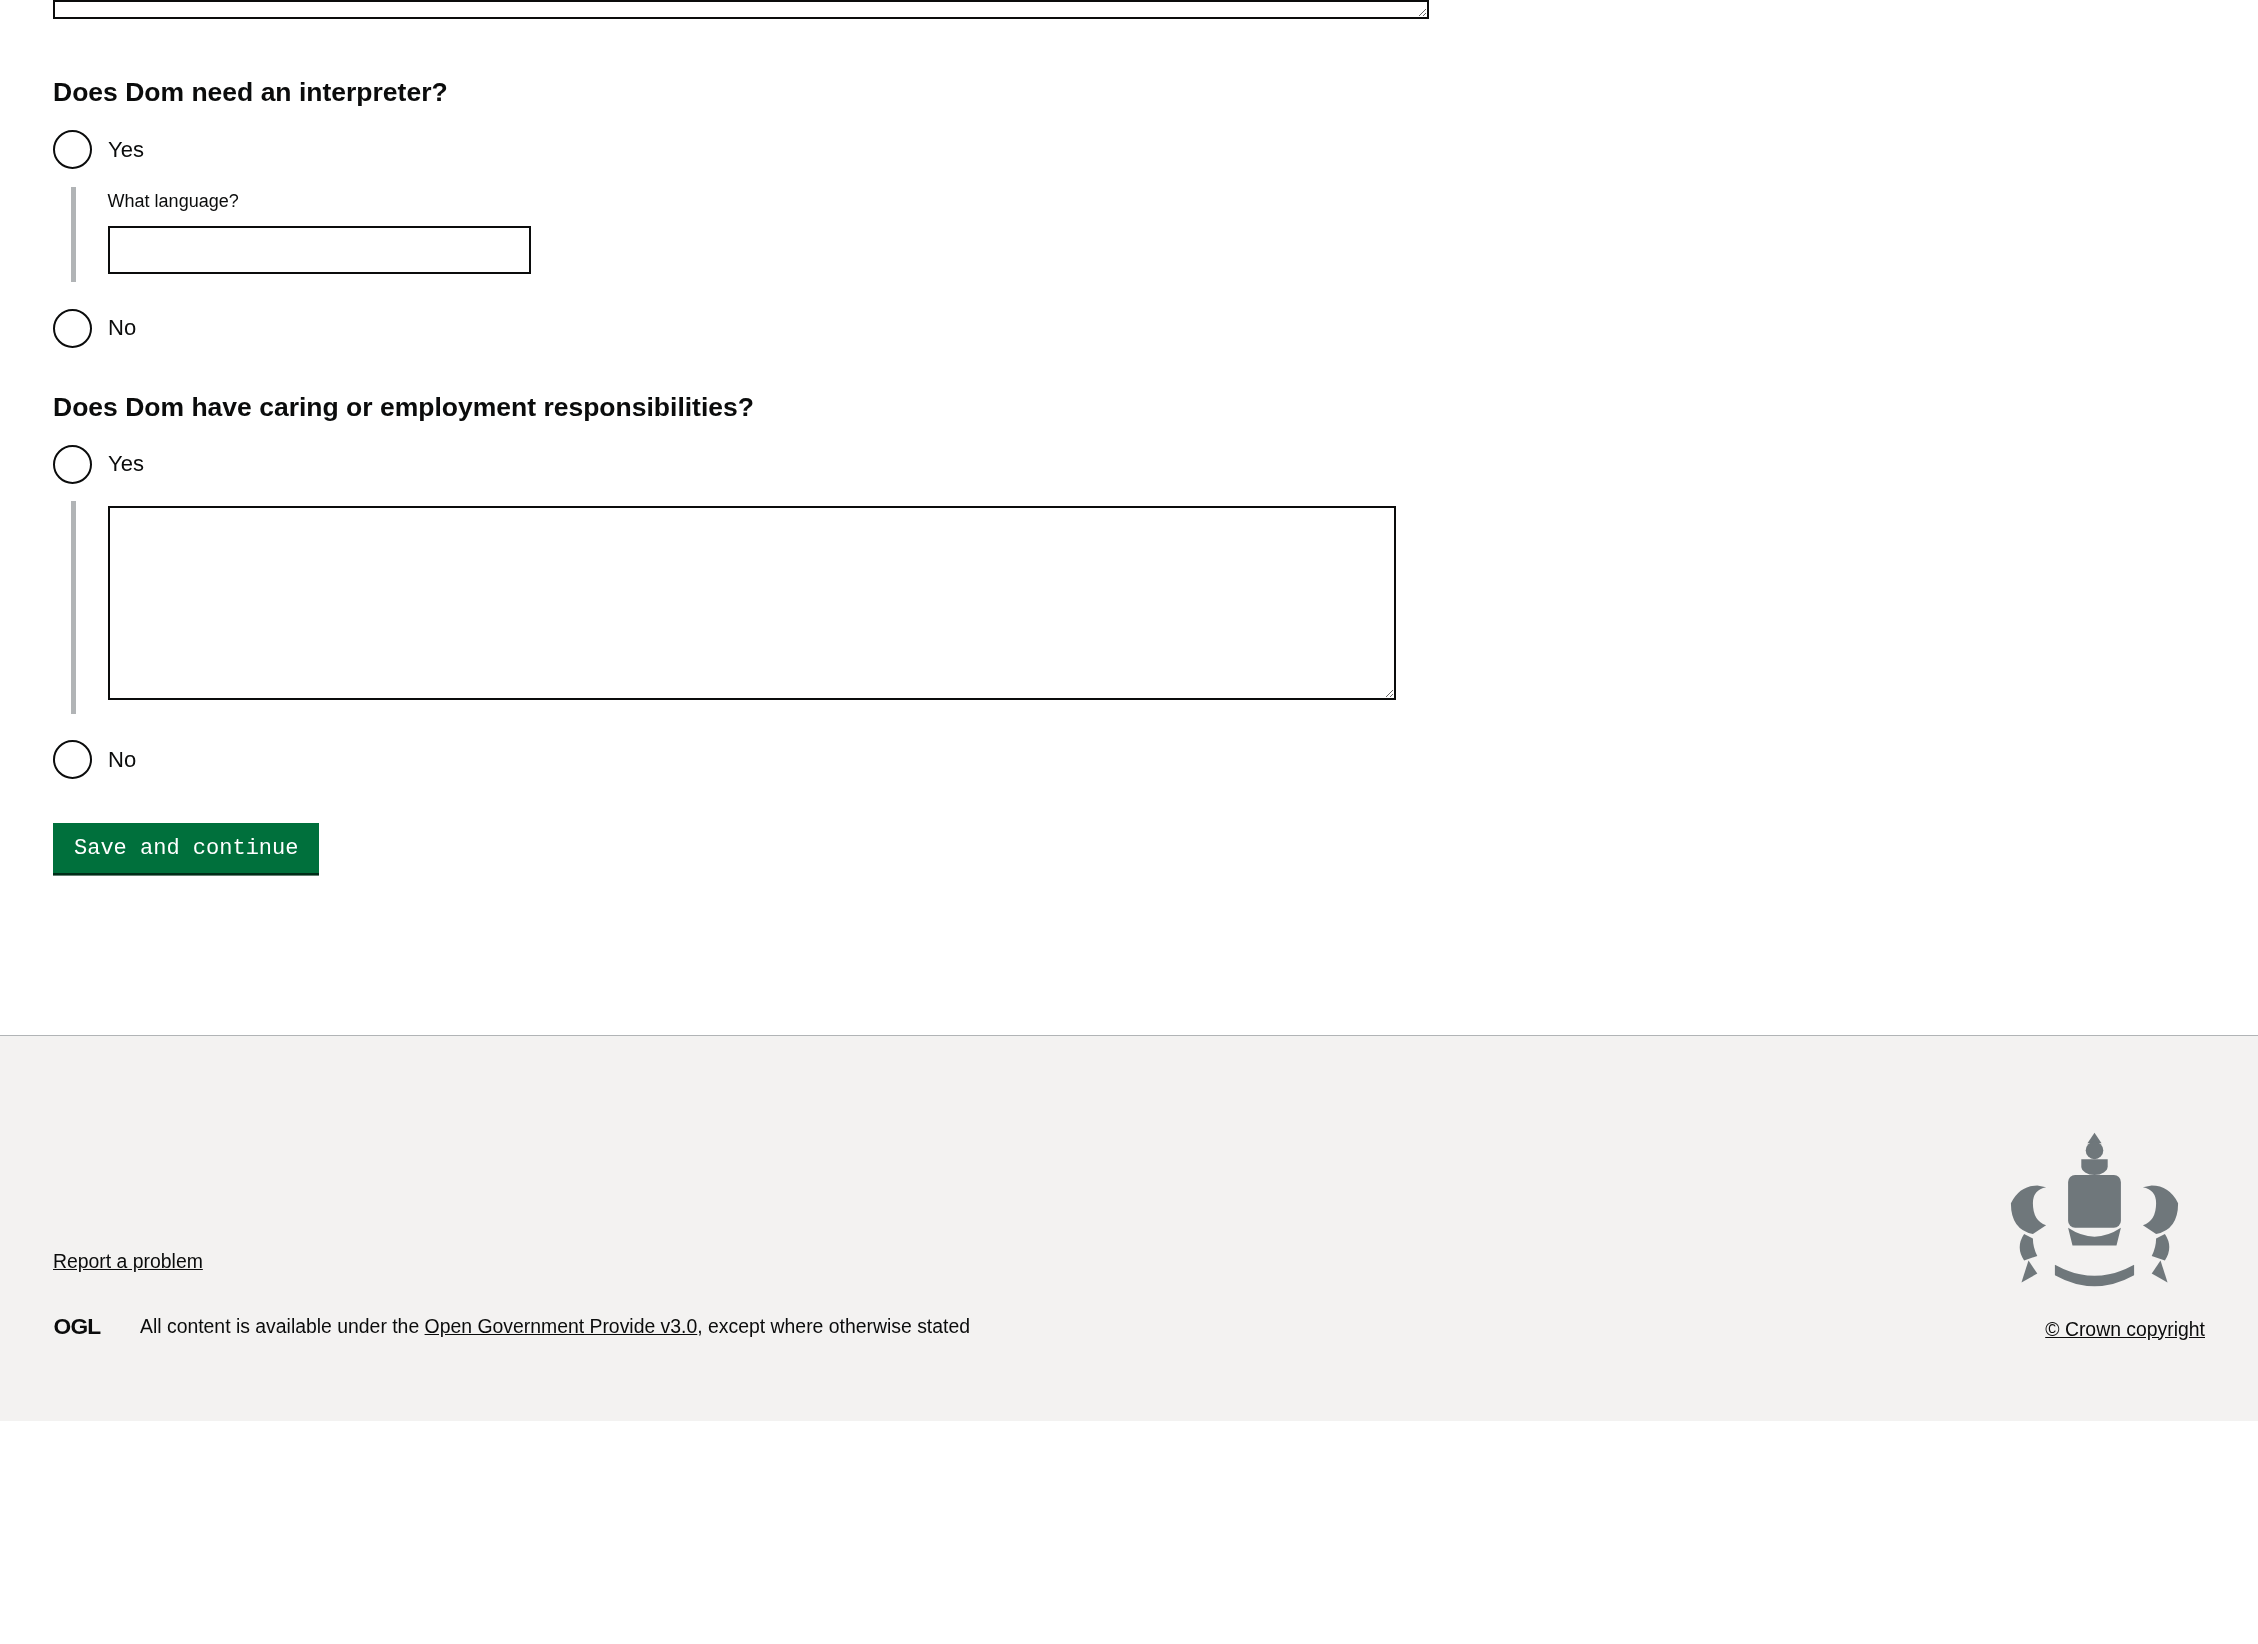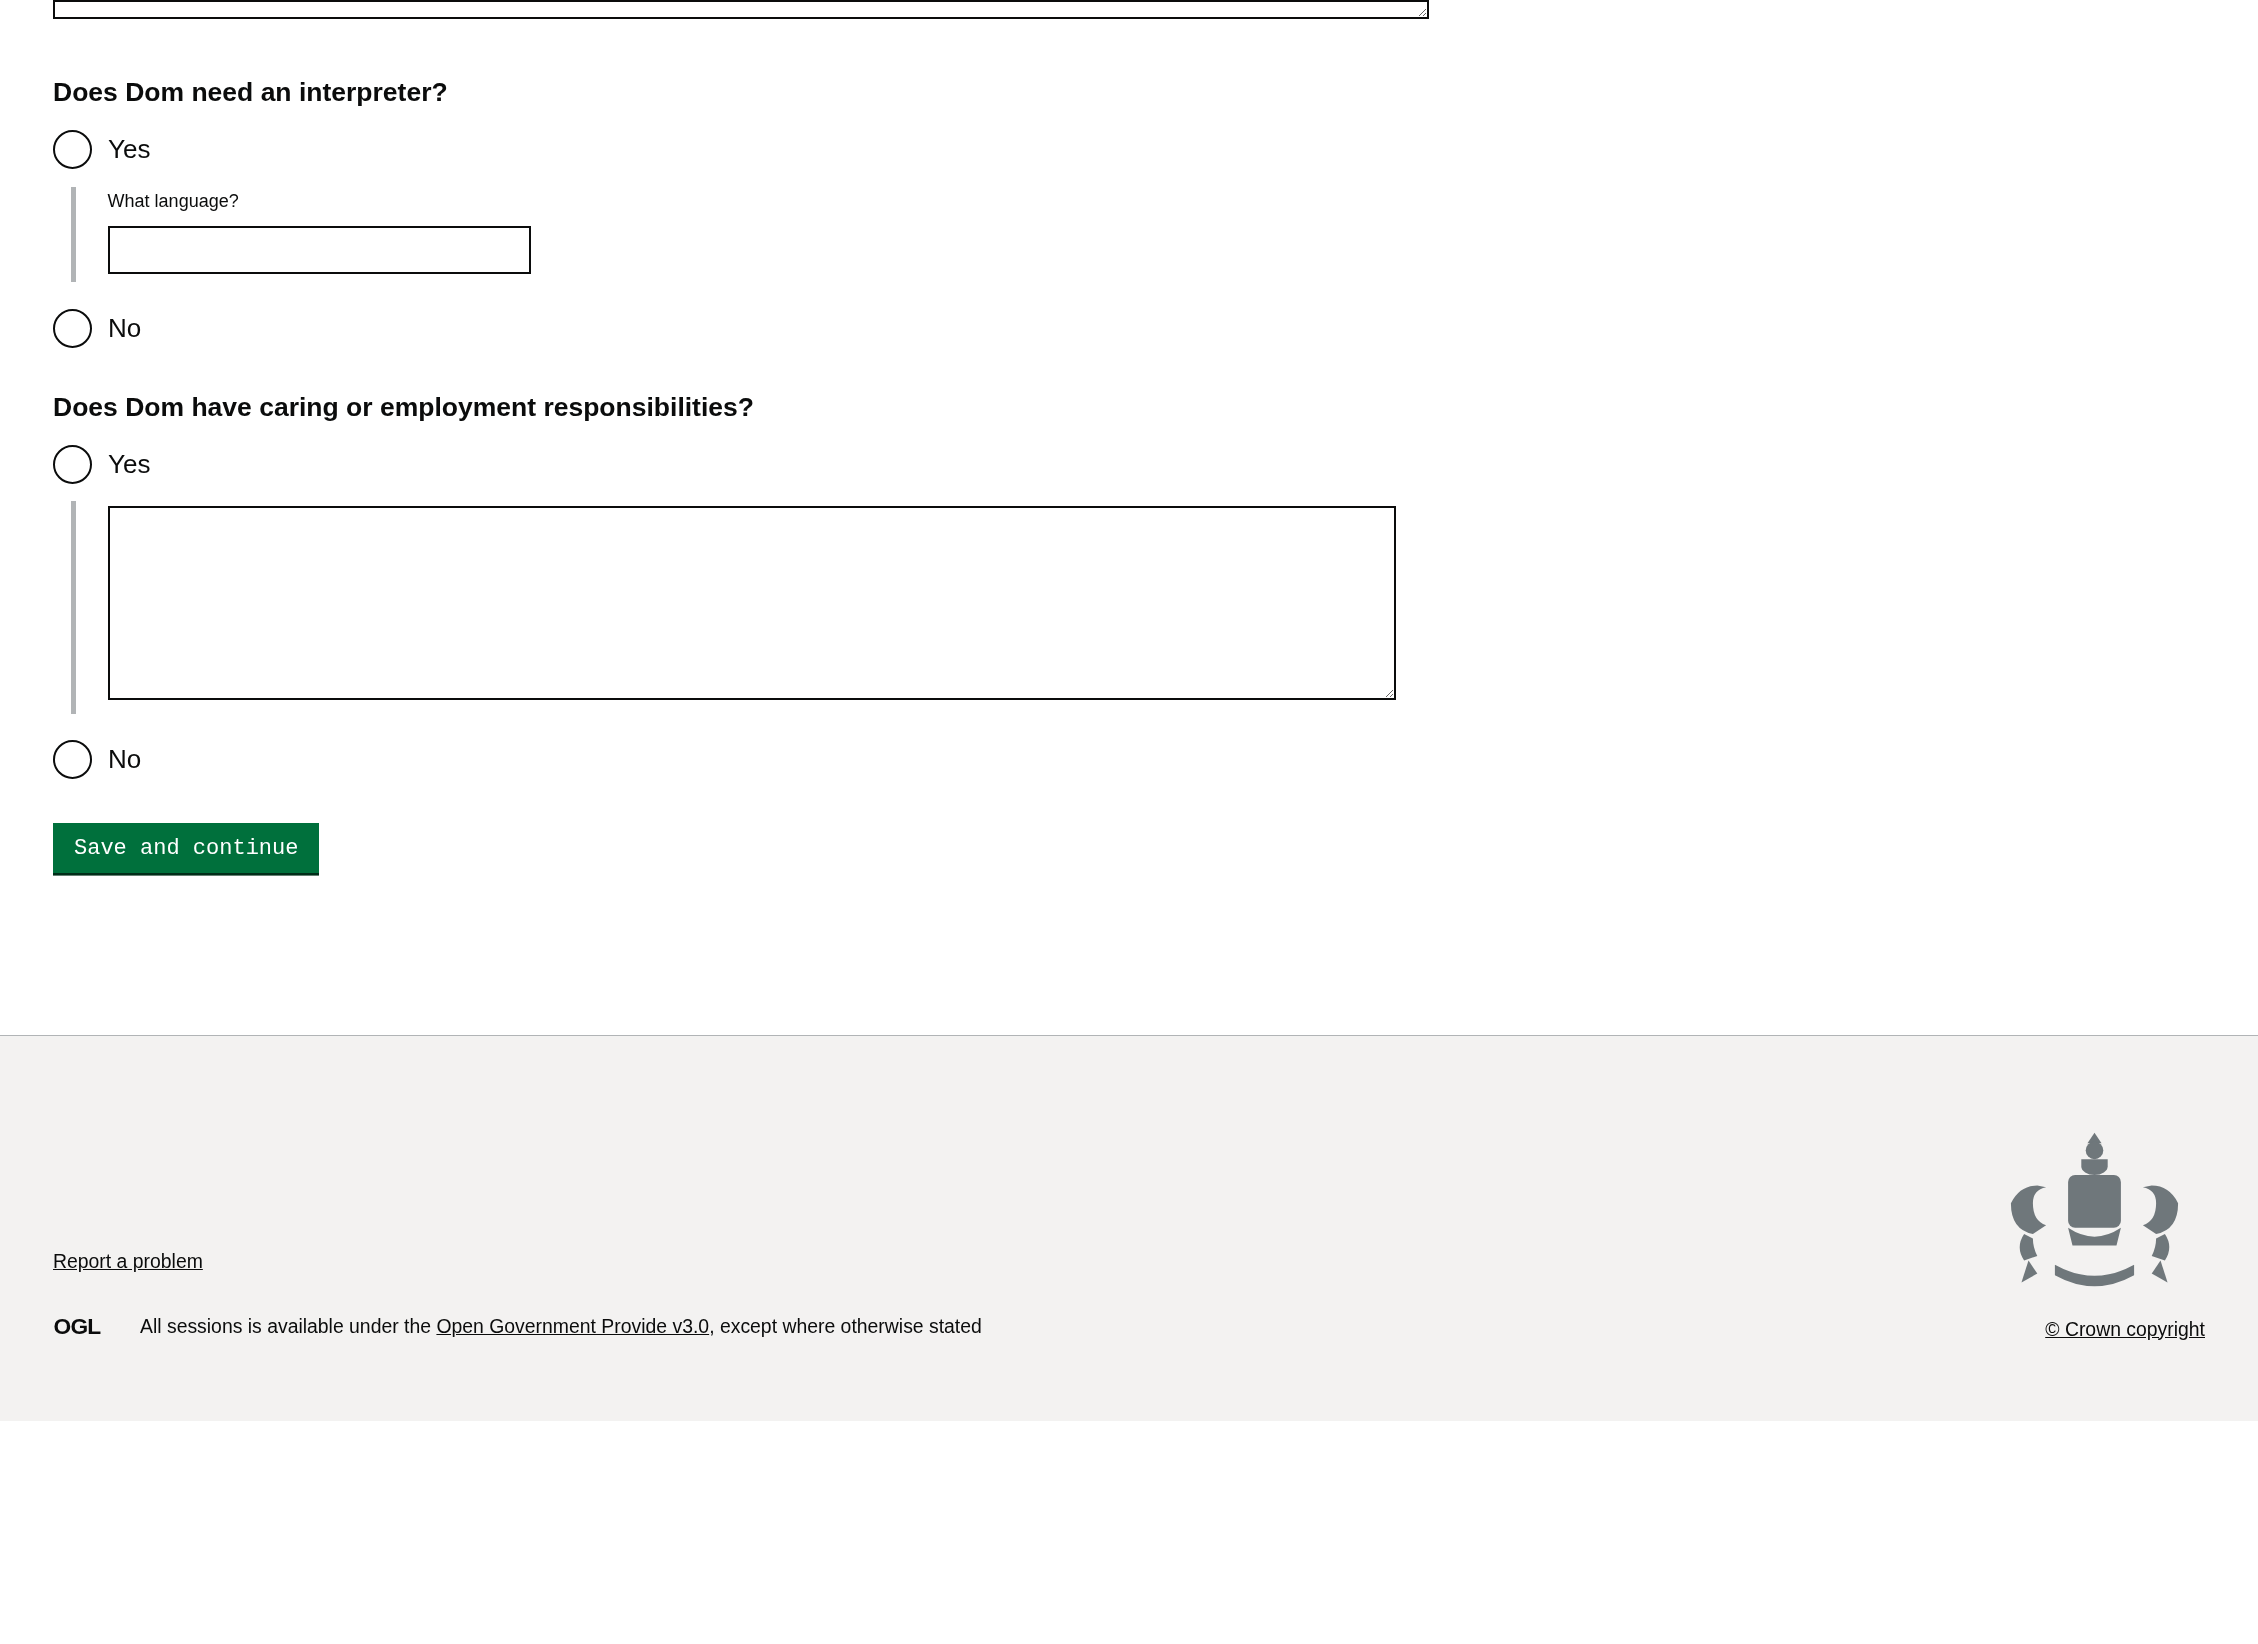--- a/index.html
+++ b/index.html
@@ -53,21 +53,21 @@
   .radio-input:checked::after {
     content: "";
     position: absolute;
     top: 50%; left: 50%;
     width: 19.4px; height: 19.4px;
     background: #0b0c0c;
     border-radius: 50%;
     transform: translate(-50%,-50%);
   }
   .radio-label {
-    font-size: 26px;
+    font-size: 22px;
     font-weight: 400;
   }
   .conditional {
     border-left: 5.3px solid #b1b4b6;
     padding-left: 32px;
     margin-left: 17.6px;
     margin-bottom: 26.5px;
     padding-top: 4.4px;
     padding-bottom: 8.8px;
   }
@@ -202,21 +202,21 @@
 </div>
 
 <footer class="footer">
   <div class="footer-left">
     <a href="#" class="footer-link report-link">Report a problem</a>
     <div class="ogl-row">
       <svg class="ogl-logo" viewBox="0 0 80 32" width="71" height="28" style="font-size:26px">
         <text x="0" y="24" font-size="26" font-weight="700" font-family="Arial" fill="#0b0c0c">OGL</text>
       </svg>
       <span class="licence-text">
-        <span>All sessions is available under the </span><a href="#" class="footer-link">Open Government Provide v3.0</a><span>, except where otherwise stated</span>
+        <span>All content is available under the </span><a href="#" class="footer-link">Open Government Provide v3.0</a><span>, except where otherwise stated</span>
       </span>
     </div>
   </div>
   <div class="footer-right">
     <svg class="crest" viewBox="0 0 250 200">
       <g fill="#6f777b">
         <path d="M125 10 l-8 12 h16 z"></path>
         <circle cx="125" cy="30" r="10"></circle>
         <path d="M110 40 h30 v8 a15 10 0 0 1 -30 0 z"></path>
         <rect x="95" y="58" width="60" height="60" rx="8"></rect>

